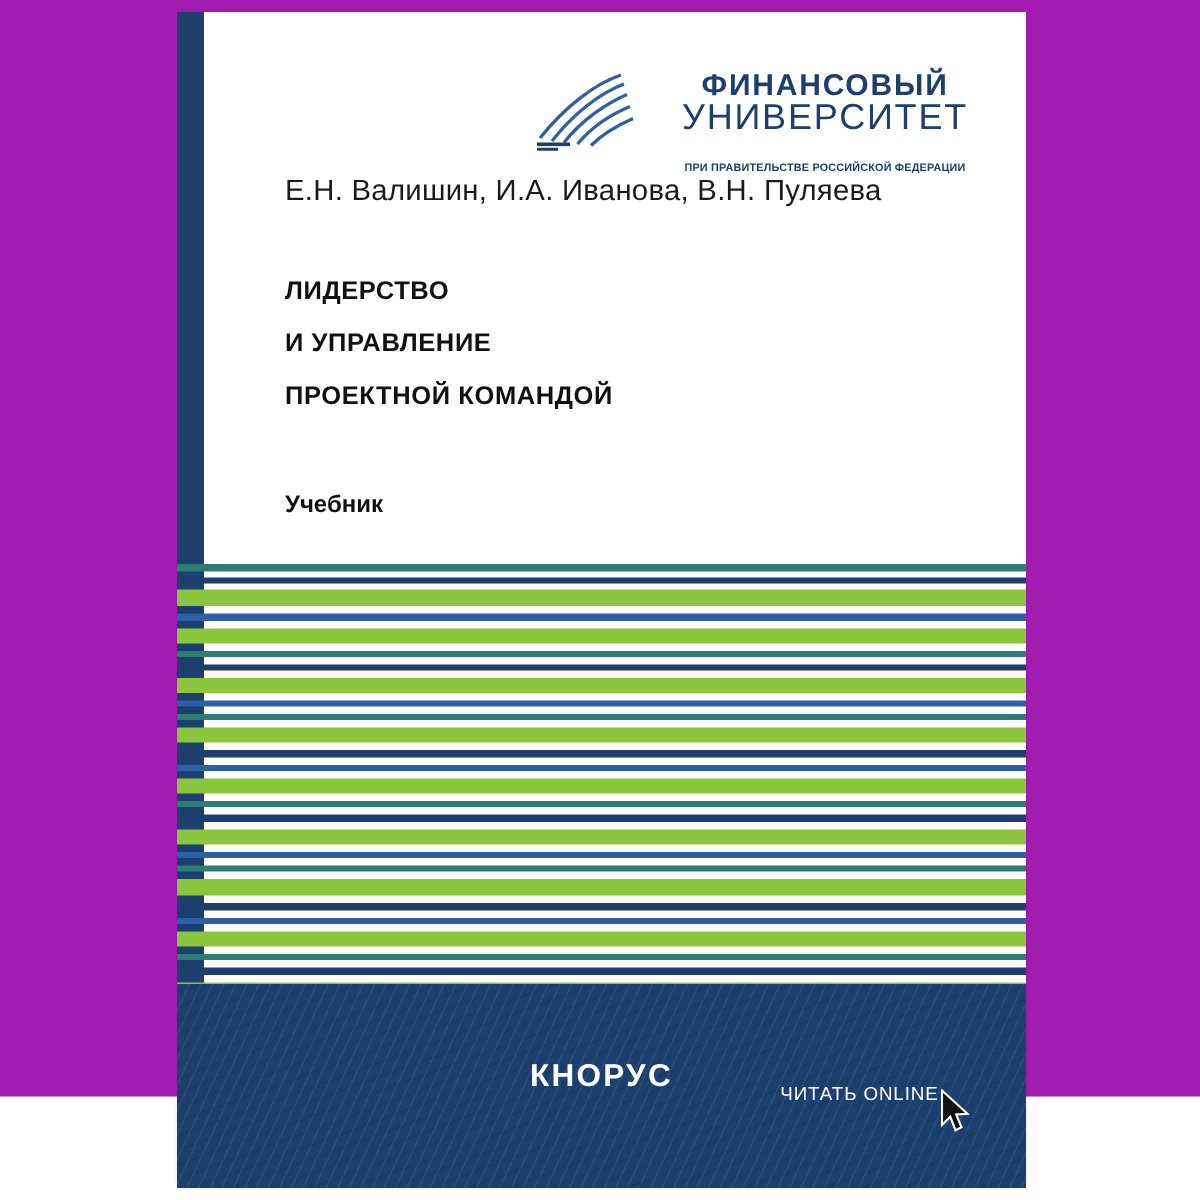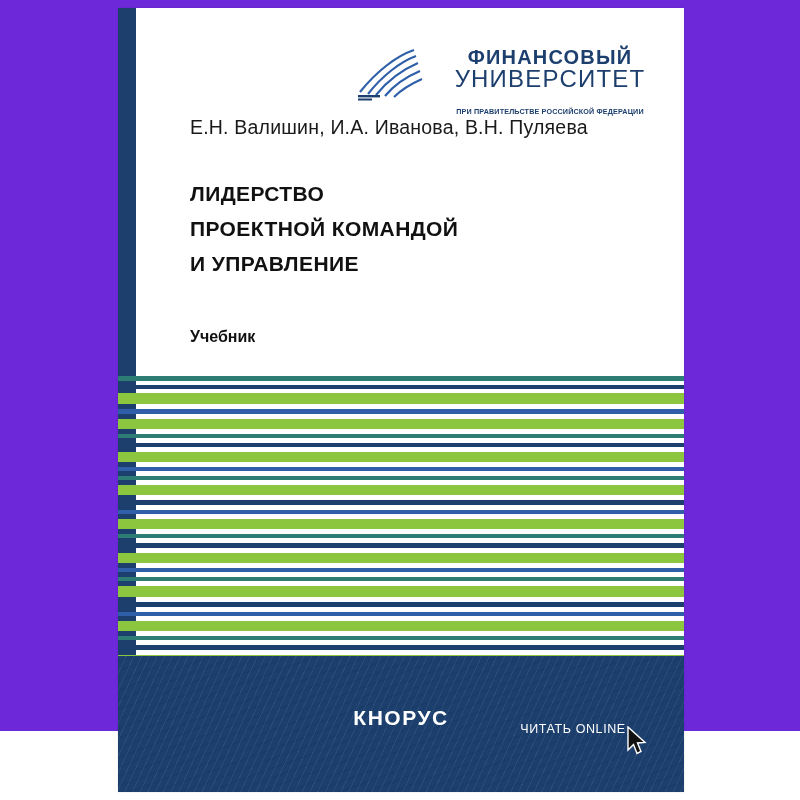--- a/index.html
+++ b/index.html
@@ -10,21 +10,21 @@
   body {
     width: 800px;
     height: 800px;
     font-family: "Liberation Sans", sans-serif;
     overflow: hidden;
   }
   #cover {
     position: relative;
     width: 800px;
     height: 731px;
-    background: #6d28d9;
+    background: #a21caf;
   }
   
   .book {
     position: absolute;
     left: 118px;
     top: 8px;
     width: 566px;
     height: 784px;
     background: #ffffff;
     overflow: hidden;
@@ -92,21 +92,21 @@
     font-weight: normal;
     letter-spacing: 0.2px;
   }
   
   .title {
     position: absolute;
     left: 72px;
     top: 168px;
     width: 470px;
     color: #111111;
-    font-size: 21px;
+    font-size: 17px;
     font-weight: bold;
     line-height: 35px;
     letter-spacing: 0.4px;
   }
   .title div { white-space: nowrap; }
   
   .subtitle {
     position: absolute;
     left: 72px;
     top: 320px;
@@ -223,22 +223,22 @@
         <div class="logo-line1">ФИНАНСОВЫЙ</div>
         <div class="logo-line2">УНИВЕРСИТЕТ</div>
         <div class="logo-sub">ПРИ ПРАВИТЕЛЬСТВЕ РОССИЙСКОЙ ФЕДЕРАЦИИ</div>
       </div>
     </div>
 
     <div class="authors">Е.Н. Валишин, И.А. Иванова, В.Н. Пуляева</div>
 
     <div class="title">
       <div>ЛИДЕРСТВО</div>
+      <div>И УПРАВЛЕНИЕ</div>
       <div>ПРОЕКТНОЙ КОМАНДОЙ</div>
-      <div>И УПРАВЛЕНИЕ</div>
     </div>
 
     <div class="subtitle">Учебник</div>
 
     <div class="stripes" id="stripes">
         <div class="stripe" style="top: 0px; left: 0px; width: 566px; height: 5px; background: rgb(46, 125, 116);"></div>
         <div class="stripe" style="top: 9px; left: 0px; width: 566px; height: 4px; background: rgb(28, 63, 110);"></div>
         <div class="stripe" style="top: 17px; left: 0px; width: 566px; height: 11px; background: rgb(140, 198, 63);"></div>
         <div class="stripe" style="top: 33px; left: 0px; width: 566px; height: 5px; background: rgb(47, 95, 168);"></div>
         <div class="stripe" style="top: 43px; left: 0px; width: 566px; height: 10px; background: rgb(140, 198, 63);"></div>

